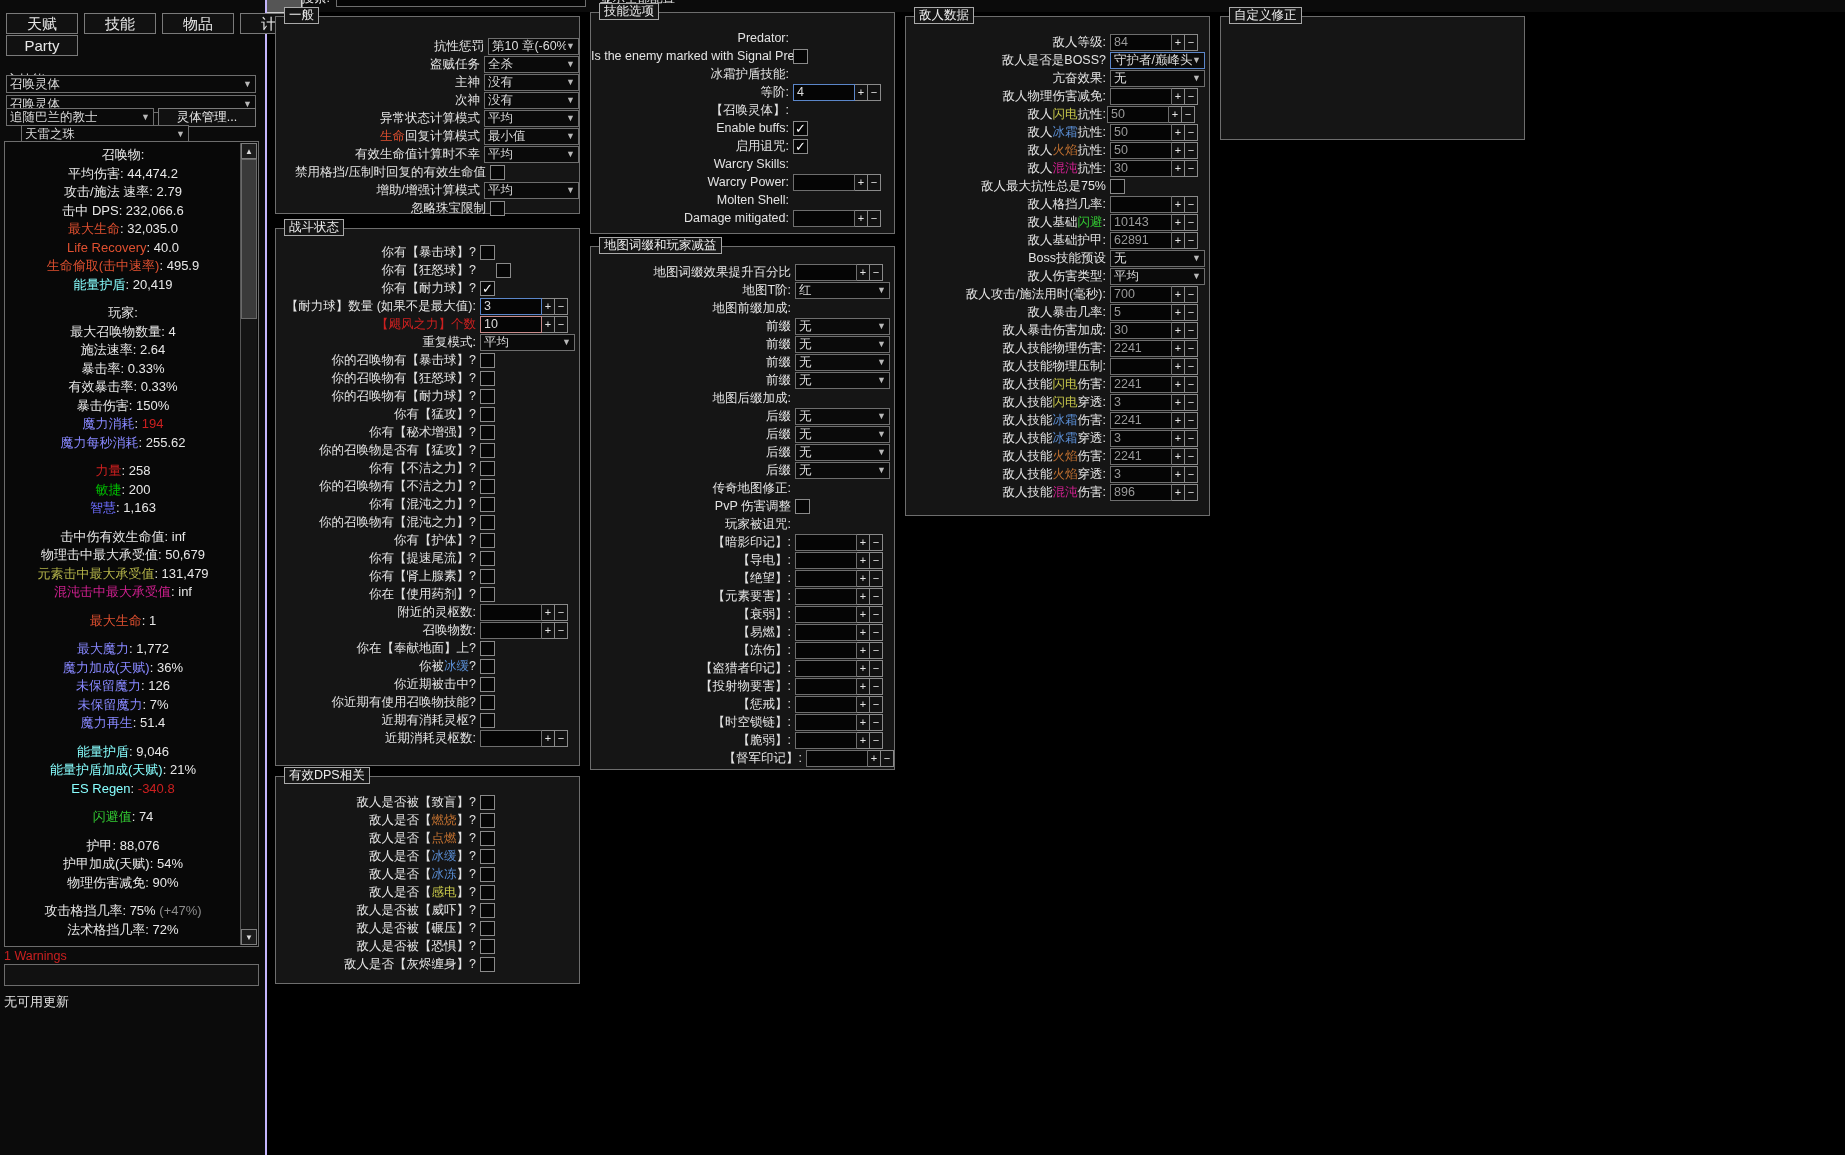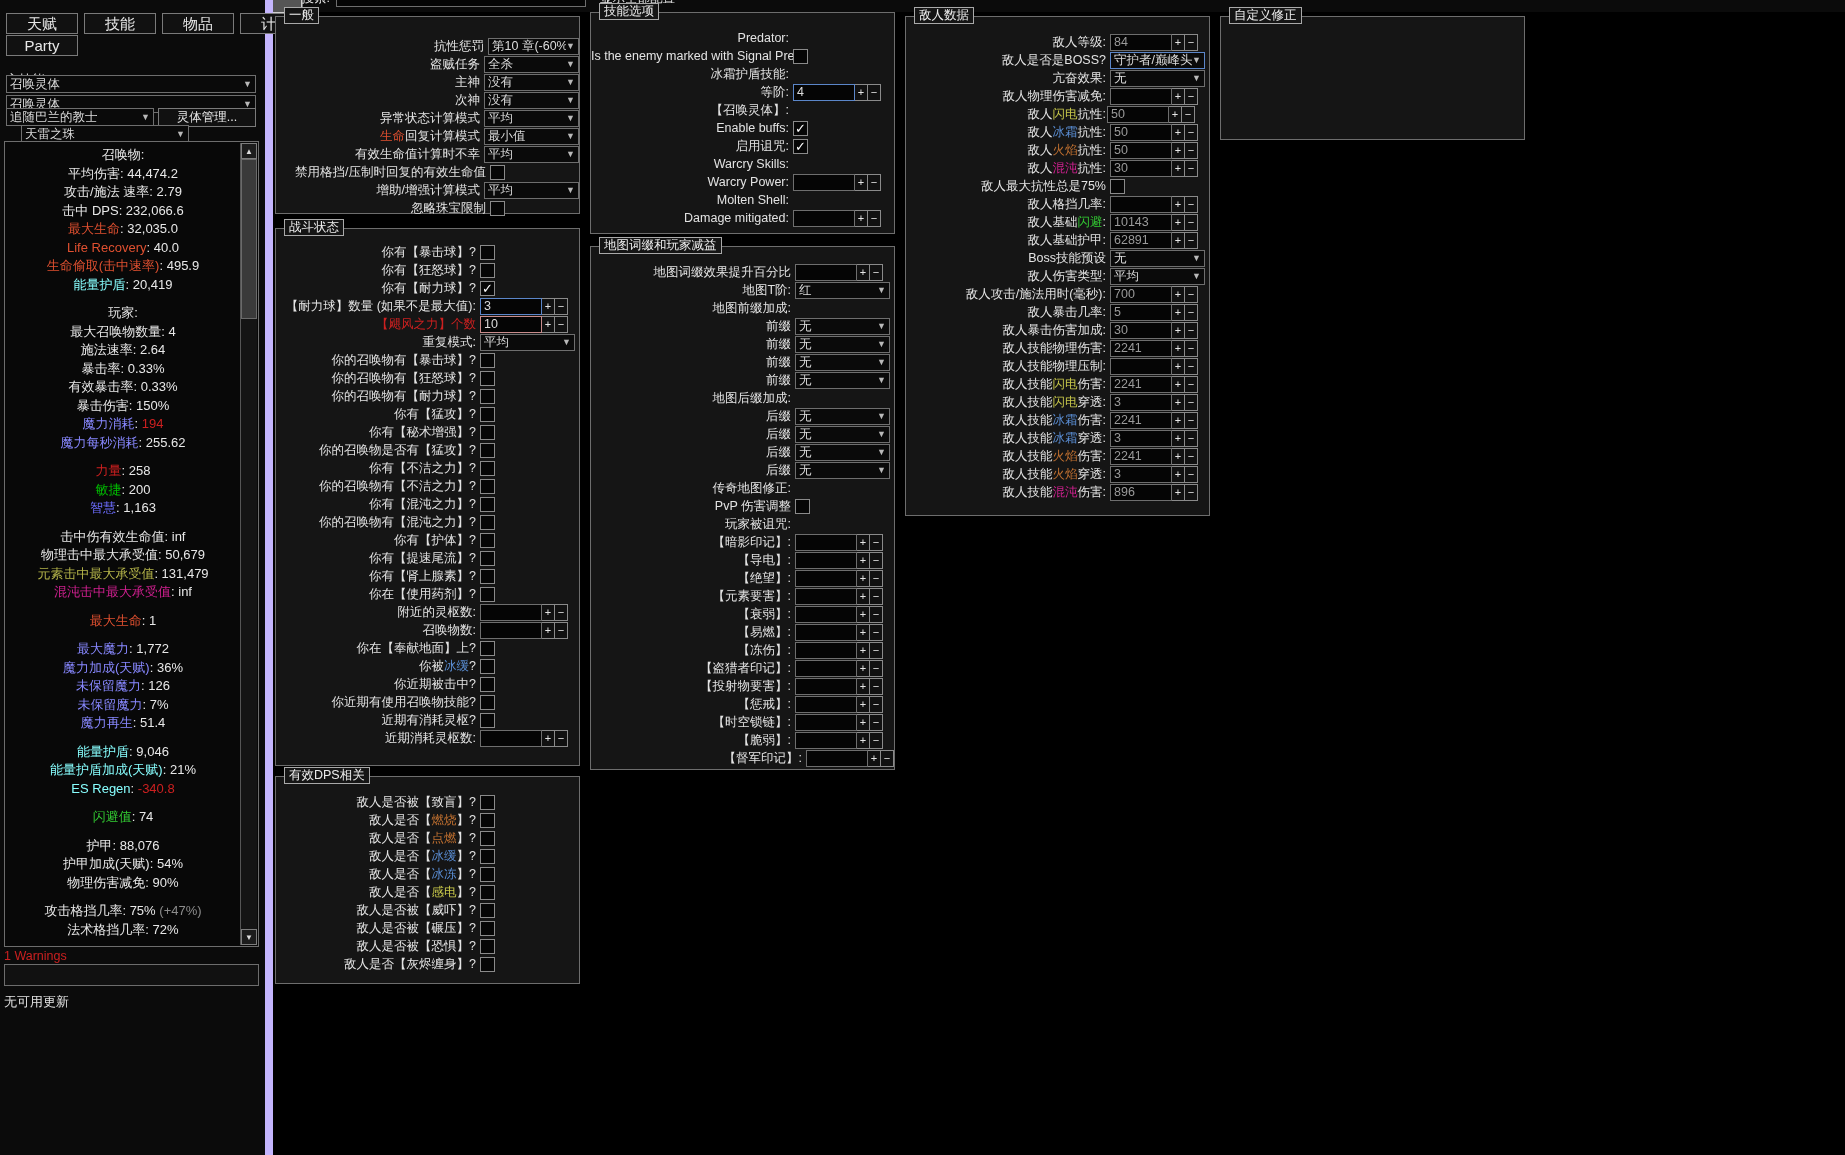--- a/index.html
+++ b/index.html
@@ -52,21 +52,21 @@
   .row .lbl{text-align:right;white-space:nowrap;font-size:12.5px;}
   
   .c-life{color:#e05030;} .c-mana{color:#8888ff;} .c-es{color:#88ffff;}
   .c-str{color:#d02020;} .c-dex{color:#00c000;} .c-int{color:#6d6dff;}
   .c-fire{color:#c07030;} .c-cold{color:#5b8fd6;} .c-light{color:#c8c84a;}
   .c-chaos{color:#d02090;} .c-ele{color:#b5b54a;} .c-red{color:#cc2020;}
   .c-grey{color:#8c8c8c;} .c-white{color:#e8e8e8;} .c-green{color:#33cc33;}
   .c-orange{color:#c07030;} .c-purple{color:#7a6fe0;}
   
   #sidebar{position:absolute;left:0;top:0;width:265px;height:1155px;background:#0b0b0b;
-           border-right:8px solid #c4b5fd;}
+           border-right:2px solid #c4b5fd;}
   .tabrow{display:flex;gap:6px;}
   .statbox{
     position:absolute;left:4px;top:141px;width:255px;height:806px;
     border:1px solid #6d6d6d;background:#080808;box-sizing:border-box;overflow:hidden;
   }
   .statline{text-align:center;line-height:18.5px;font-size:13px;white-space:nowrap;}
   .scrollbar{position:absolute;right:1px;top:1px;width:16px;bottom:1px;background:#141414;
              border-left:1px solid #555;}
   .scrollbtn{width:16px;height:16px;border:1px solid #7d7d7d;background:#1c1c1c;box-sizing:border-box;
              display:flex;align-items:center;justify-content:center;font-size:8px;color:#ddd;}
@@ -292,21 +292,21 @@
 <div class="group" id="combat-panel" style="left:275px;top:228px;width:305px;height:538px;">
   <div class="legend">战斗状态</div>
   <div class="panel-body" style="position:absolute;left:0;top:14px;width:100%;">
       <div class="row">
         <div class="lbl" style="width: 200px; padding-right: 4px;">你有【暴击球】?</div>
         <div style="display: flex; align-items: center;">
           <div class="cb"></div>
         </div>
       </div>
       <div class="row">
-        <div class="lbl" style="width: 200px; padding-right: 4px;">你有【狂怒球】?</div>
+        <div class="lbl" style="width: 200px; padding-right: 20px;">你有【狂怒球】?</div>
         <div style="display: flex; align-items: center;">
           <div class="cb"></div>
         </div>
       </div>
       <div class="row">
         <div class="lbl" style="width: 200px; padding-right: 4px;">你有【耐力球】?</div>
         <div style="display: flex; align-items: center;">
           <div class="cb">✓</div>
         </div>
       </div>

